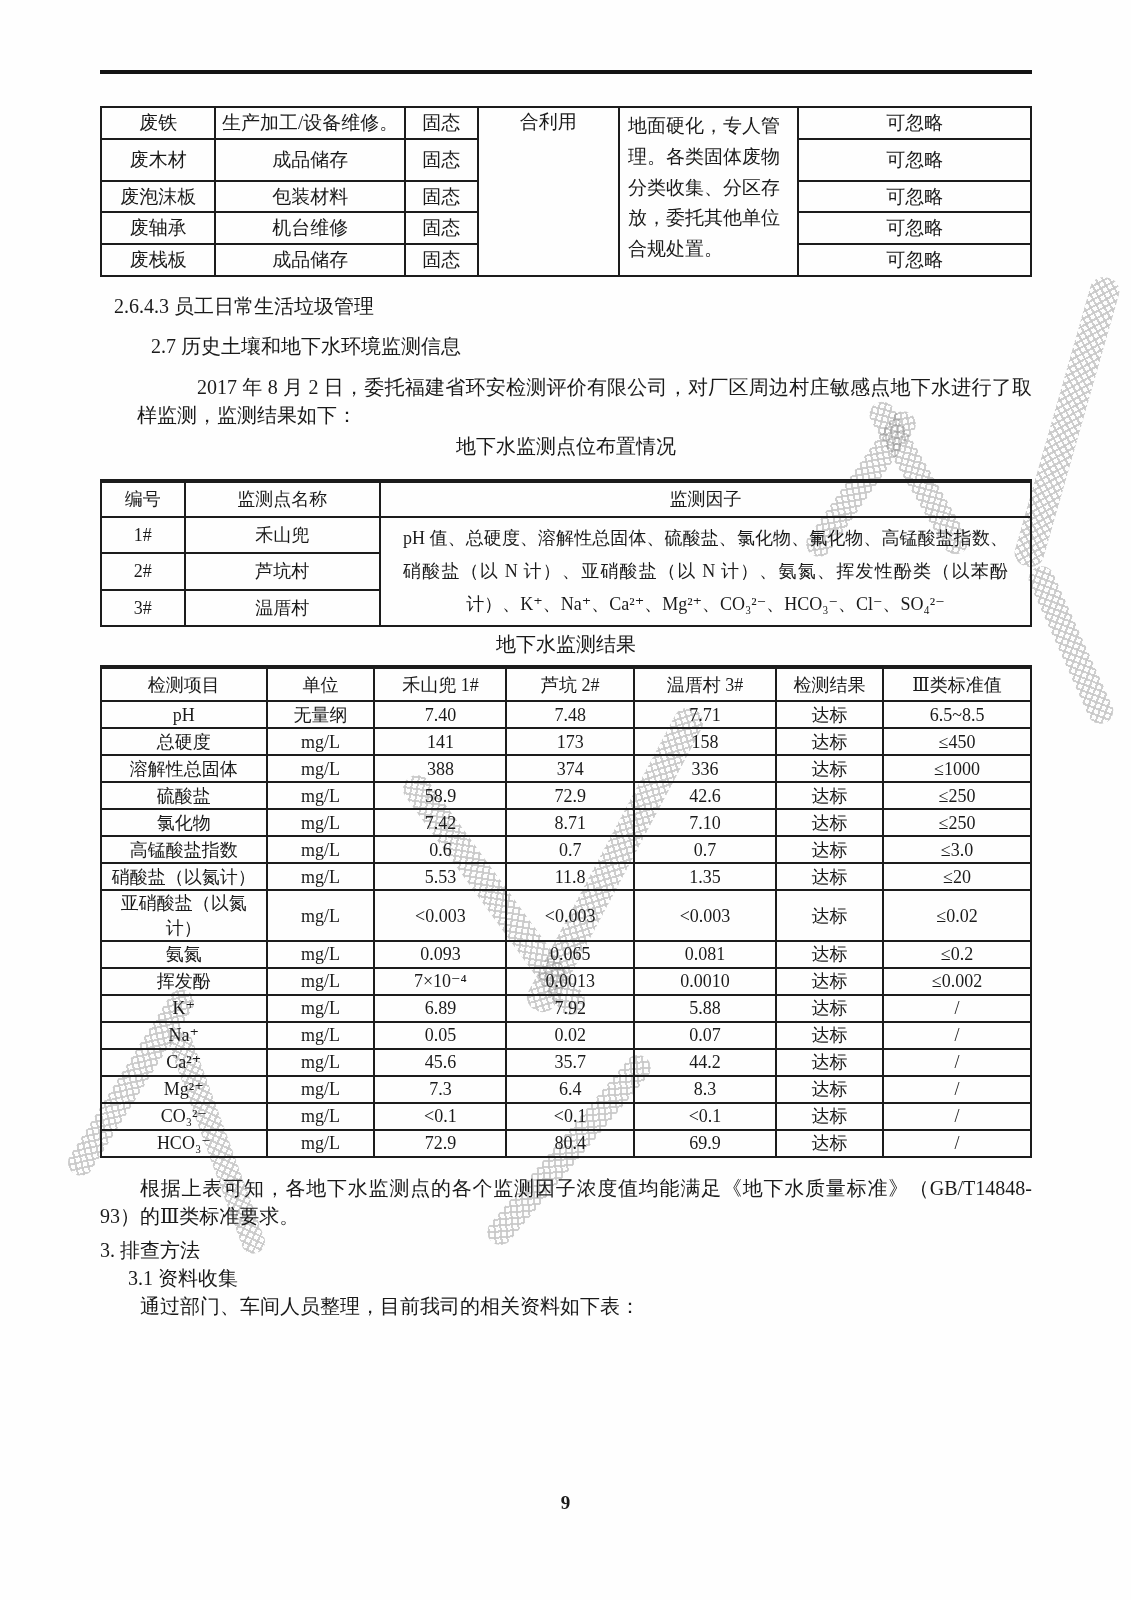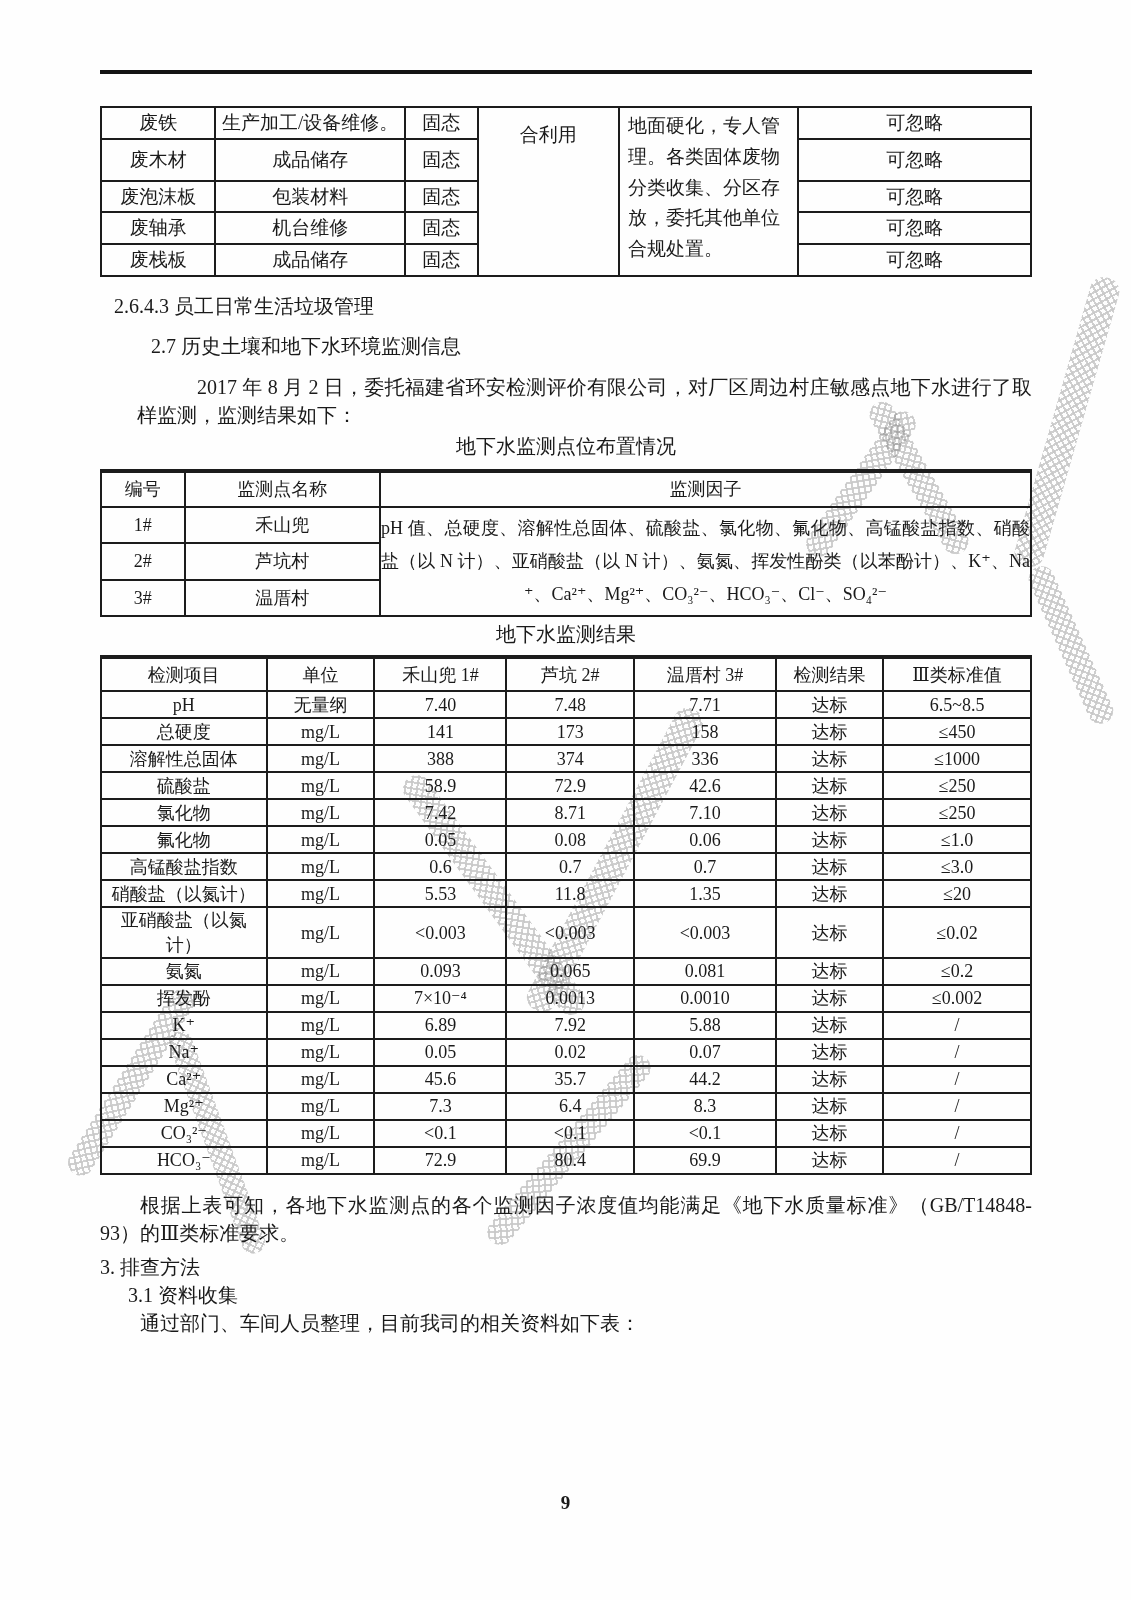--- a/index.html
+++ b/index.html
@@ -15,39 +15,39 @@
   table.tbl { width:100%; border-collapse:collapse; table-layout:fixed; }
   .tbl td {
     border:2px solid #1c1c1c; text-align:center; vertical-align:middle;
     font-size:18px; line-height:1.35; padding:2px 4px; word-break:break-all;
   }
   table.thick-top tr:first-child > td { border-top-width:4px; }
 
   
   .waste { margin-top:32px; }
   .waste td { font-size:19px; }
-  .waste .disposal { vertical-align:top; padding-top:14px; }
+  .waste .disposal { vertical-align:top; padding-top:1px; }
   .waste .mgmt { text-align:left; vertical-align:top; font-size:19px; line-height:1.62; padding:3px 8px; }
 
   
   .h-sub { margin-top:16px; font-size:20px; line-height:26px; font-weight:normal; padding-left:14px; }
   .para { font-size:20px; line-height:28px; text-align:justify; }
   .indent2 { text-indent:2em; }
   .indent3 { text-indent:3em; }
   .mt6 { margin-top:6px; } .mt14 { margin-top:14px;margin-left:37px; } .mt16 { margin-top:16px; } .mt26 { margin-top:26px; }
 
   .tbl-title { margin-top:4px; font-size:20px; line-height:26px; text-align:center; }
 
   
-  .points { margin-top:10px; }
+  .points { margin-top:20px; }
   .points td { height:31px; }
   .points tr:first-child td { height:36px; }
   .points .factors {
     text-align:justify; text-align-last:center; font-size:18px;
-    line-height:1.85; padding:4px 0; vertical-align:middle;
+    line-height:1.85; padding:4px 22px; vertical-align:middle;
   }
 
   
   .results { margin-top:8px; }
   .results td { height:27px; padding:0 3px; }
   .results tr:first-child td { height:34px; }
 
   .s3-head { margin-top:6px; font-size:20px; line-height:28px; }
   .s31-head { font-size:20px; line-height:28px; padding-left:28px; }
   .center-line { font-size:20px; line-height:28px; text-align:center; }
@@ -225,29 +225,20 @@
       <tr>
             <td>氯化物</td>
             <td>mg/L</td>
             <td>7.42</td>
             <td>8.71</td>
             <td>7.10</td>
             <td>达标</td>
             <td>≤250</td>
           </tr>
       <tr>
-            <td>氟化物</td>
-            <td>mg/L</td>
-            <td>0.05</td>
-            <td>0.08</td>
-            <td>0.06</td>
-            <td>达标</td>
-            <td>≤1.0</td>
-          </tr>
-      <tr>
             <td>高锰酸盐指数</td>
             <td>mg/L</td>
             <td>0.6</td>
             <td>0.7</td>
             <td>0.7</td>
             <td>达标</td>
             <td>≤3.0</td>
           </tr>
       <tr>
             <td>硝酸盐（以氮计）</td>

